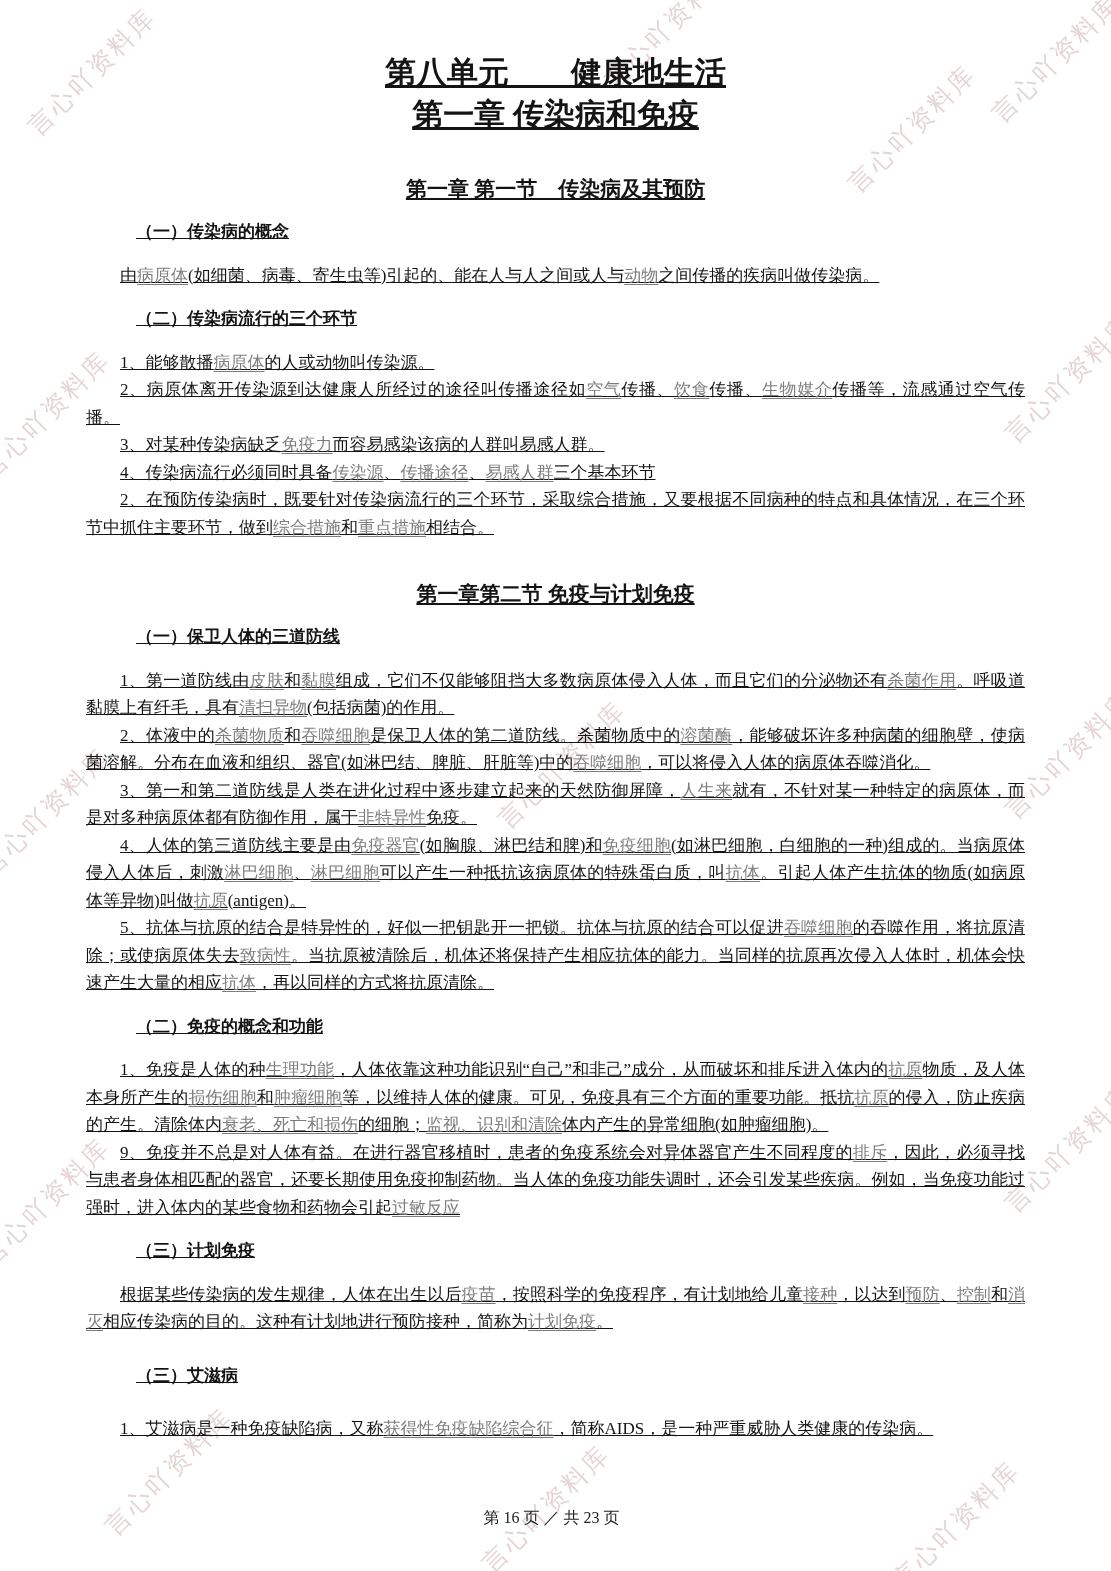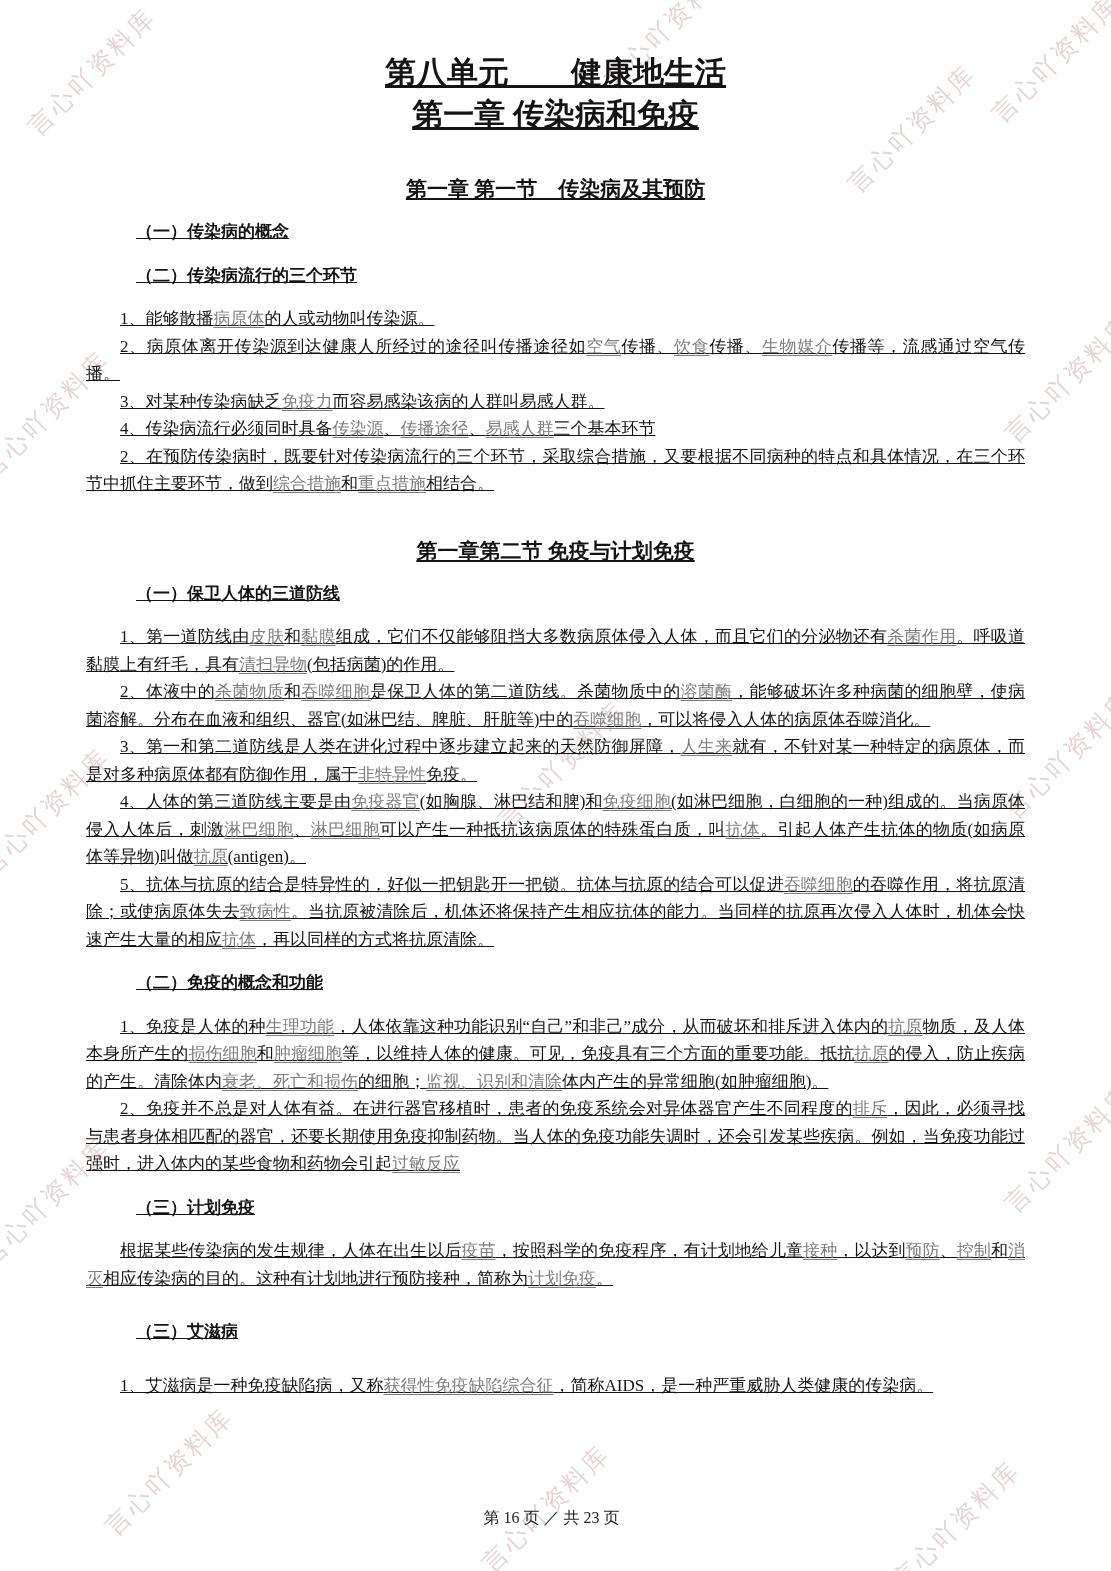--- a/index.html
+++ b/index.html
@@ -99,36 +99,37 @@
     <div class="wm" style="left: 462px; top: 1492px;">言心吖资料库</div>
     <div class="wm" style="left: 872px; top: 1508px;">言心吖资料库</div>
   </div>
 
 <div class="doc">
   <h1 class="title">第八单元　　健康地生活</h1>
   <h1 class="title">第一章 传染病和免疫</h1>
   <div>
       <h2 class="section-heading">第一章 第一节　传染病及其预防</h2>
       <p class="subheading">（一）传染病的概念</p>
+      <p class="para"><span>由</span><span class="term">病原体</span><span>(如细菌、病毒、寄生虫等)引起的、能在人与人之间或人与</span><span class="term">动物</span><span>之间传播的疾病叫做传染病。</span></p>
       <p class="subheading">（二）传染病流行的三个环节</p>
       <p class="para"><span>1、能够散播</span><span class="term">病原体</span><span>的人或动物叫传染源。</span></p>
       <p class="para"><span>2、病原体离开传染源到达健康人所经过的途径叫传播途径如</span><span class="term">空气</span><span>传播、</span><span class="term">饮食</span><span>传播、</span><span class="term">生物媒介</span><span>传播等，流感通过空气传播。</span></p>
       <p class="para"><span>3、对某种传染病缺乏</span><span class="term">免疫力</span><span>而容易感染该病的人群叫易感人群。</span></p>
       <p class="para"><span>4、传染病流行必须同时具备</span><span class="term">传染源</span><span>、</span><span class="term">传播途径</span><span>、</span><span class="term">易感人群</span><span>三个基本环节</span></p>
       <p class="para"><span>2、在预防传染病时，既要针对传染病流行的三个环节，采取综合措施，又要根据不同病种的特点和具体情况，在三个环节中抓住主要环节，做到</span><span class="term">综合措施</span><span>和</span><span class="term">重点措施</span><span>相结合。</span></p>
       <h2 class="section-heading">第一章第二节 免疫与计划免疫</h2>
       <p class="subheading">（一）保卫人体的三道防线</p>
       <p class="para"><span>1、第一道防线由</span><span class="term">皮肤</span><span>和</span><span class="term">黏膜</span><span>组成，它们不仅能够阻挡大多数病原体侵入人体，而且它们的分泌物还有</span><span class="term">杀菌作用</span><span>。呼吸道黏膜上有纤毛，具有</span><span class="term">清扫异物</span><span>(包括病菌)的作用。</span></p>
       <p class="para"><span>2、体液中的</span><span class="term">杀菌物质</span><span>和</span><span class="term">吞噬细胞</span><span>是保卫人体的第二道防线。杀菌物质中的</span><span class="term">溶菌酶</span><span>，能够破坏许多种病菌的细胞壁，使病菌溶解。分布在血液和组织、器官(如淋巴结、脾脏、肝脏等)中的</span><span class="term">吞噬细胞</span><span>，可以将侵入人体的病原体吞噬消化。</span></p>
       <p class="para"><span>3、第一和第二道防线是人类在进化过程中逐步建立起来的天然防御屏障，</span><span class="term">人生来</span><span>就有，不针对某一种特定的病原体，而是对多种病原体都有防御作用，属于</span><span class="term">非特异性</span><span>免疫。</span></p>
       <p class="para"><span>4、人体的第三道防线主要是由</span><span class="term">免疫器官</span><span>(如胸腺、淋巴结和脾)和</span><span class="term">免疫细胞</span><span>(如淋巴细胞，白细胞的一种)组成的。当病原体侵入人体后，刺激</span><span class="term">淋巴细胞</span><span>、</span><span class="term">淋巴细胞</span><span>可以产生一种抵抗该病原体的特殊蛋白质，叫</span><span class="term">抗体</span><span>。引起人体产生抗体的物质(如病原体等异物)叫做</span><span class="term">抗原</span><span>(antigen)。</span></p>
       <p class="para"><span>5、抗体与抗原的结合是特异性的，好似一把钥匙开一把锁。抗体与抗原的结合可以促进</span><span class="term">吞噬细胞</span><span>的吞噬作用，将抗原清除；或使病原体失去</span><span class="term">致病性</span><span>。当抗原被清除后，机体还将保持产生相应抗体的能力。当同样的抗原再次侵入人体时，机体会快速产生大量的相应</span><span class="term">抗体</span><span>，再以同样的方式将抗原清除。</span></p>
       <p class="subheading">（二）免疫的概念和功能</p>
       <p class="para"><span>1、免疫是人体的种</span><span class="term">生理功能</span><span>，人体依靠这种功能识别“自己”和非己”成分，从而破坏和排斥进入体内的</span><span class="term">抗原</span><span>物质，及人体本身所产生的</span><span class="term">损伤细胞</span><span>和</span><span class="term">肿瘤细胞</span><span>等，以维持人体的健康。可见，免疫具有三个方面的重要功能。抵抗</span><span class="term">抗原</span><span>的侵入，防止疾病的产生。清除体内</span><span class="term">衰老、死亡和损伤</span><span>的细胞；</span><span class="term">监视、识别和清除</span><span>体内产生的异常细胞(如肿瘤细胞)。</span></p>
-      <p class="para"><span>2、免疫并不总是对人体有益。在进行器官移植时，患者的免疫系统会对异体器官产生不同程度的</span><span class="term">排斥</span><span>，因此，必须寻找与患者身体相匹配的器官，还要长期使用免疫抑制药物。当人体的免疫功能失调时，还会引发某些疾病。例如，当免疫功能过强时，进入体内的某些食物和药物会引起</span><span class="term">过敏反应</span></p>
+      <p class="para"><span>9、免疫并不总是对人体有益。在进行器官移植时，患者的免疫系统会对异体器官产生不同程度的</span><span class="term">排斥</span><span>，因此，必须寻找与患者身体相匹配的器官，还要长期使用免疫抑制药物。当人体的免疫功能失调时，还会引发某些疾病。例如，当免疫功能过强时，进入体内的某些食物和药物会引起</span><span class="term">过敏反应</span></p>
       <p class="subheading">（三）计划免疫</p>
       <p class="para"><span>根据某些传染病的发生规律，人体在出生以后</span><span class="term">疫苗</span><span>，按照科学的免疫程序，有计划地给儿童</span><span class="term">接种</span><span>，以达到</span><span class="term">预防</span><span>、</span><span class="term">控制</span><span>和</span><span class="term">消灭</span><span>相应传染病的目的。这种有计划地进行预防接种，简称为</span><span class="term">计划免疫</span><span>。</span></p>
       <p class="subheading spaced">（三）艾滋病</p>
       <p class="para spaced"><span>1、艾滋病是一种免疫缺陷病，又称</span><span class="term">获得性免疫缺陷综合征</span><span>，简称AIDS，是一种严重威胁人类健康的传染病。</span></p>
     </div>
 </div>
 
 <div class="footer">第 16 页 ／ 共 23 页</div>
 
 </body></html>

